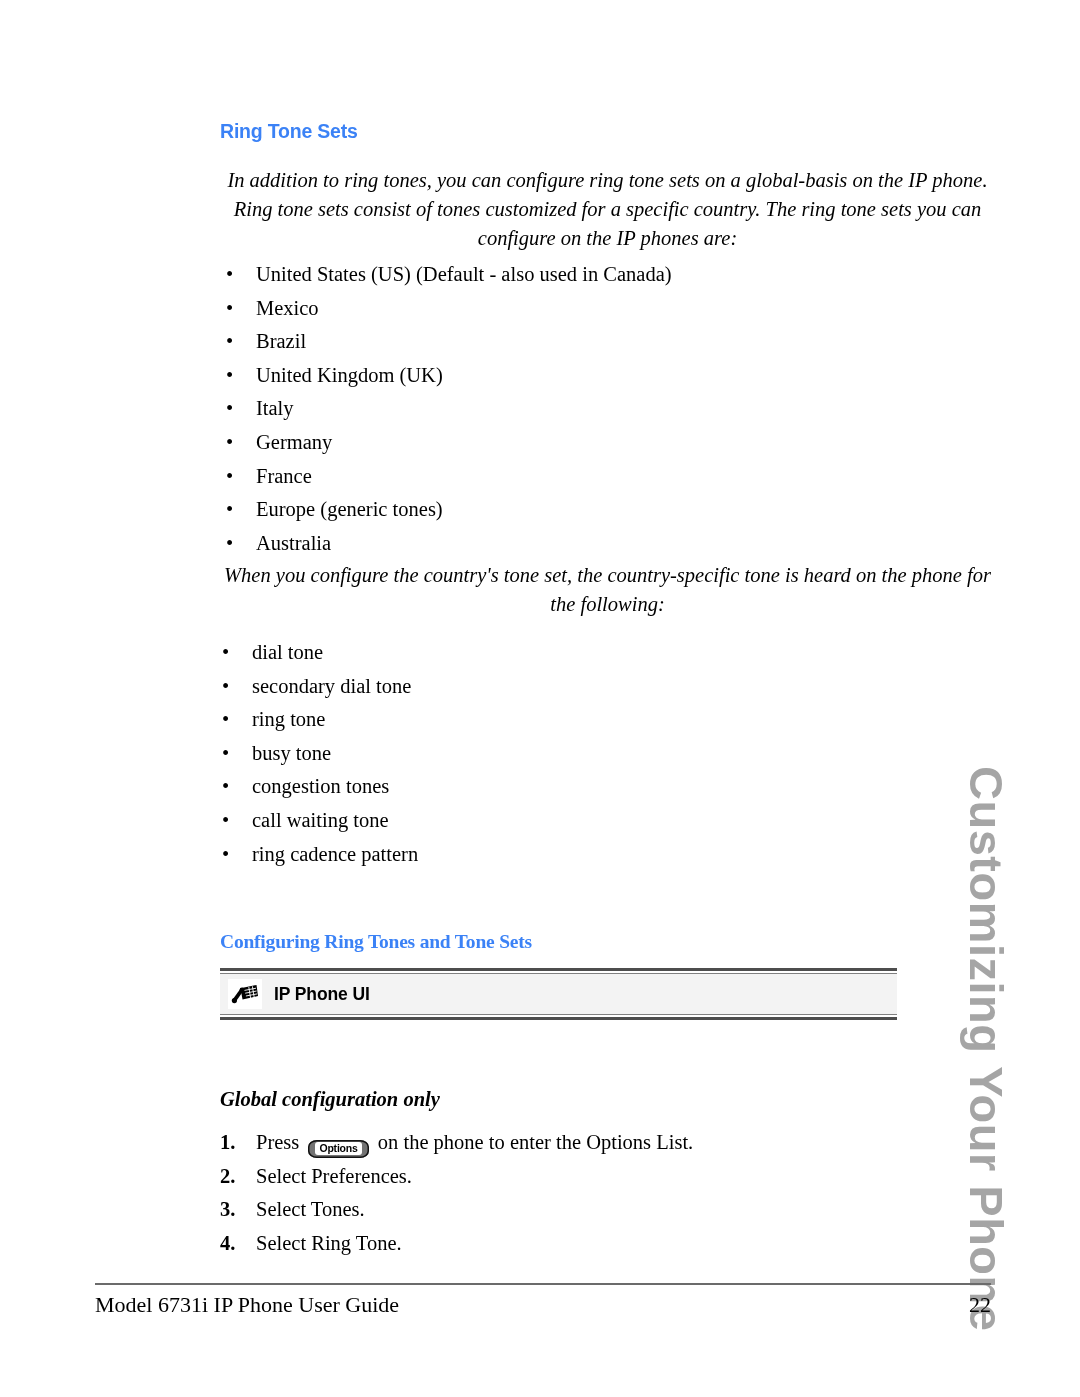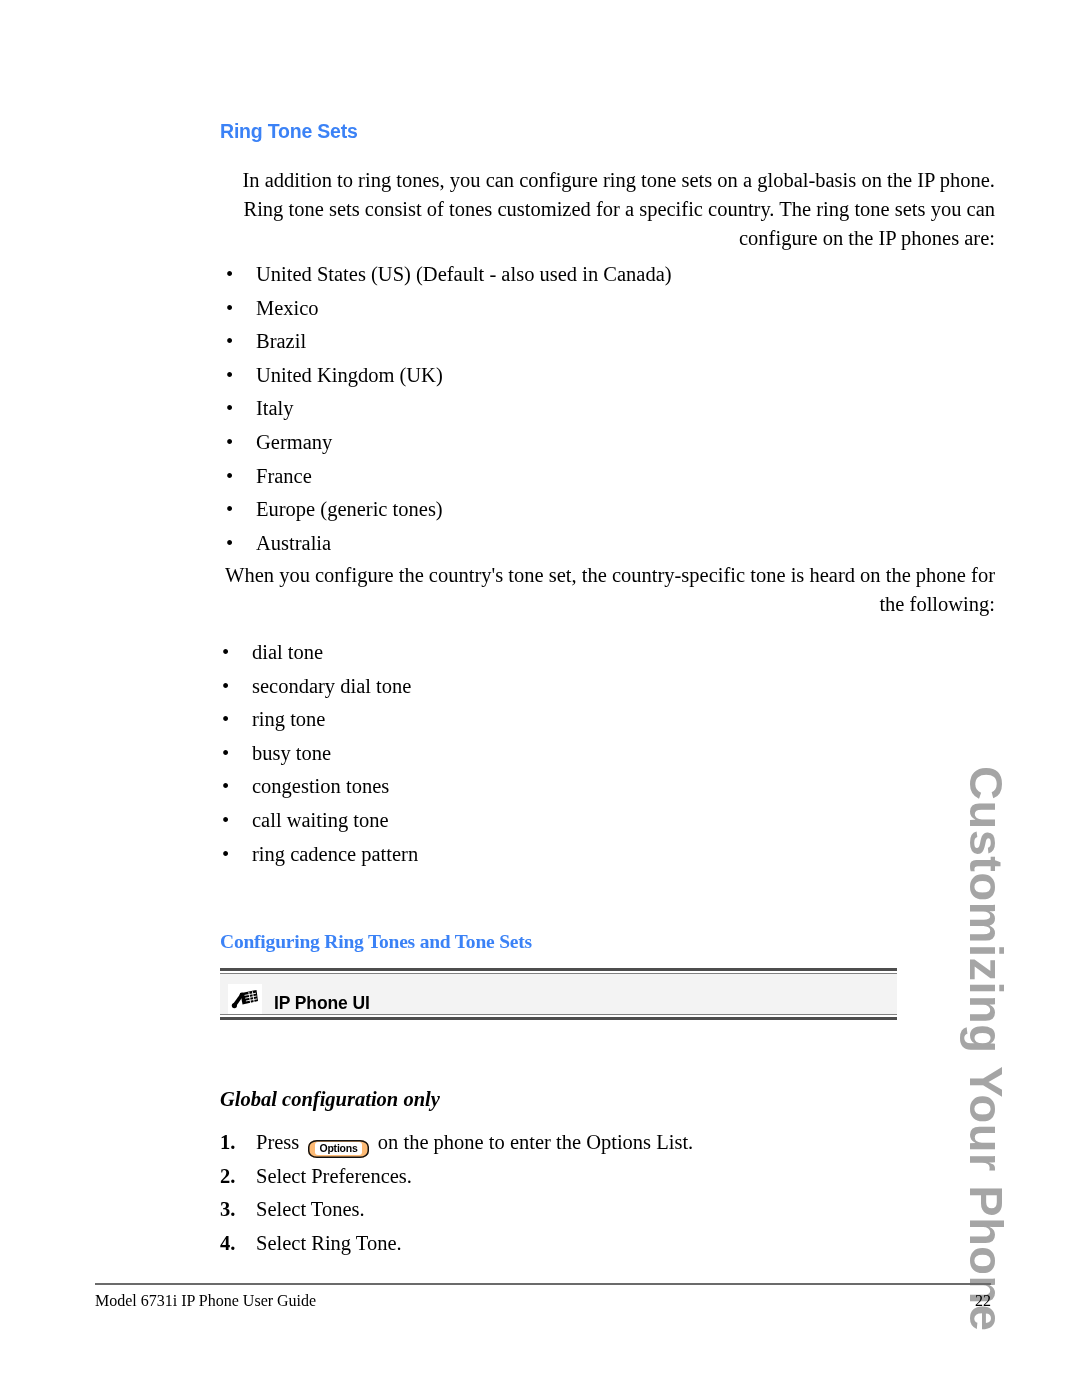--- a/index.html
+++ b/index.html
@@ -42,22 +42,23 @@
     top: 931px;
     font-size: 19.5px;
     font-family: Liberation Serif, serif;
   }
 
   
   .para {
     position: absolute;
     font-size: 20.5px;
     line-height: 29px;
-    text-align: right;
+    text-align: center;
     color: #000;
+    font-style: italic;
   }
   #intro-paragraph {
     left: 220px;
     top: 166px;
     width: 775px;
   }
   #tone-paragraph {
     left: 220px;
     top: 536px;
     width: 775px;
@@ -119,21 +120,21 @@
   }
   .rule-gap {
     height: 2px;
     background: #ffffff;
     width: 100%;
   }
   .banner-body {
     background: #f3f3f3;
     height: 40px;
     display: flex;
-    align-items: flex-end;
+    align-items: center;
     padding-left: 8px;
     box-sizing: border-box;
   }
   .phone-icon-box {
     width: 34px;
     height: 30px;
     background: #ffffff;
     display: flex;
     align-items: center;
     justify-content: center;
@@ -186,21 +187,21 @@
     line-height: 33.5px;
   }
   .step-text b { font-weight: normal; }
 
   
   .key-cap {
     display: inline-block;
     position: relative;
     top: 3px;
     margin: 0 4px;
-    background: #fdba74;
+    background: #737373;
     color: #ffffff;
     border-radius: 9px / 7px;
     padding: 2px 7px 3px 7px;
     font-family: "Liberation Sans", "DejaVu Sans", sans-serif;
     font-weight: bold;
     font-size: 10.5px;
     line-height: 11px;
     letter-spacing: -0.2px;
     box-shadow: inset 0 0 0 1.5px #111;
   }
@@ -246,21 +247,21 @@
   #footer-rule {
     height: 1.5px;
     background: #6b6b6b;
     width: 100%;
   }
   #footer-row {
     display: flex;
     justify-content: space-between;
     align-items: baseline;
     margin-top: 7px;
-    font-size: 16px;
+    font-size: 22px;
   }
   #footer-title { white-space: nowrap; }
   #page-number { white-space: nowrap; }
 </style>
 </head>
 <body>
 
 <div class="page">
 
   <div id="side-tab">

